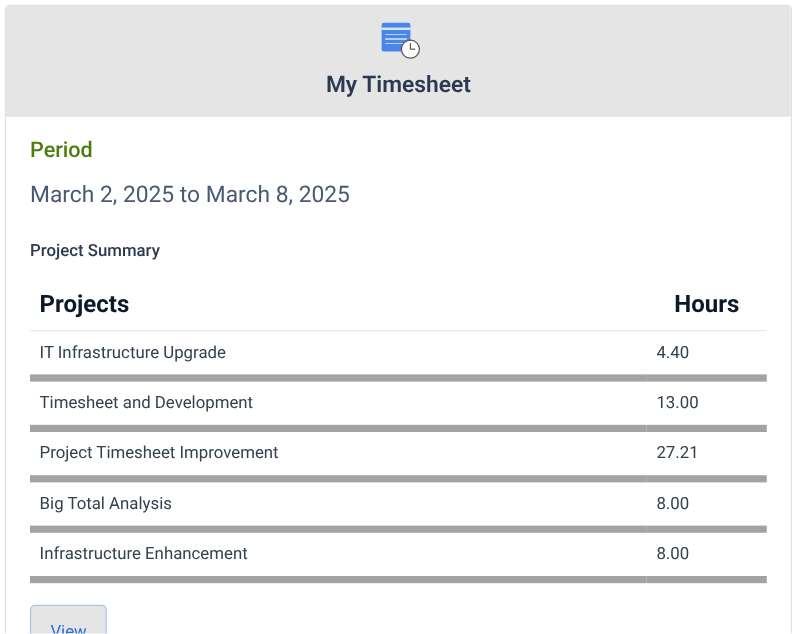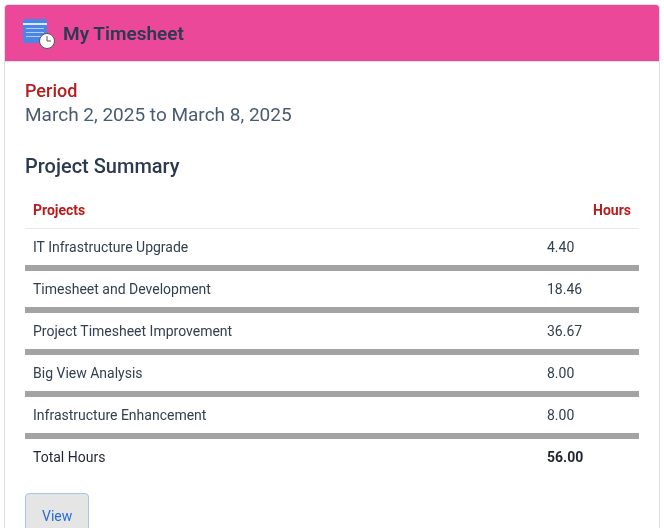--- a/index.html
+++ b/index.html
@@ -13,26 +13,27 @@
       width: 664px;
       height: 528px;
     }
     .card {
       border: 1px solid #e0e0e0;
       border-radius: 4px;
       overflow: hidden;
       margin: 4px;
     }
     .card-header {
-      background: #ec4899;
+      background: #e5e5e5;
       border-bottom: 1px solid #e0e0e0;
       padding: 14px 18px;
       display: flex;
       align-items: center;
       gap: 12px;
+      flex-direction: column;
     }
     .icon-wrap {
       position: relative;
       width: 28px;
       height: 28px;
     }
     .calendar-icon {
       width: 24px;
       height: 24px;
       background: #4a86e8;
@@ -99,48 +100,48 @@
       font-size: 19px;
       font-weight: 600;
       color: #2b3a50;
     }
     .card-body {
       padding: 18px 20px 20px;
     }
     .section-label {
       font-size: 18px;
       font-weight: 500;
-      color: #b91c1c;
-      margin-bottom: 2px;
+      color: #4d7c0f;
+      margin-bottom: 14px;
     }
     .period-text {
       font-size: 19px;
       color: #4a5a72;
       margin-bottom: 28px;
     }
     .summary-title {
-      font-size: 20px;
+      font-size: 14px;
       font-weight: 500;
       color: #2b3a50;
       margin-bottom: 14px;
     }
     .summary-table {
       width: 100%;
       border-collapse: collapse;
     }
     .summary-table th {
       text-align: left;
-      font-size: 14px;
+      font-size: 20px;
       font-weight: 700;
-      color: #b91c1c;
+      color: #0f172a;
       padding: 10px 8px;
       border-bottom: 1px solid #e8e8e8;
     }
     .summary-table th:last-child {
-      text-align: right;
+      text-align: center;
       width: 100px;
     }
     .summary-table td {
       font-size: 14px;
       color: #32404f;
       padding: 10px 8px;
       border-bottom: 6px solid #a3a3a3;
     }
     .summary-table tr.total-row td {
       border-bottom: none;
@@ -186,36 +187,32 @@
           <th>Hours</th>
         </tr>
       </thead>
       <tbody>
         <tr>
           <td>IT Infrastructure Upgrade</td>
           <td>4.40</td>
         </tr>
         <tr>
           <td>Timesheet and Development</td>
-          <td>18.46</td>
+          <td>13.00</td>
         </tr>
         <tr>
           <td>Project Timesheet Improvement</td>
-          <td>36.67</td>
-        </tr>
-        <tr>
-          <td>Big View Analysis</td>
+          <td>27.21</td>
+        </tr>
+        <tr>
+          <td>Big Total Analysis</td>
           <td>8.00</td>
         </tr>
         <tr>
           <td>Infrastructure Enhancement</td>
           <td>8.00</td>
-        </tr>
-        <tr class="total-row">
-          <td>Total Hours</td>
-          <td>56.00</td>
         </tr>
       </tbody>
     </table>
 
     <button class="view-btn">View</button>
   </div>
 </div>
 
 </body></html>

